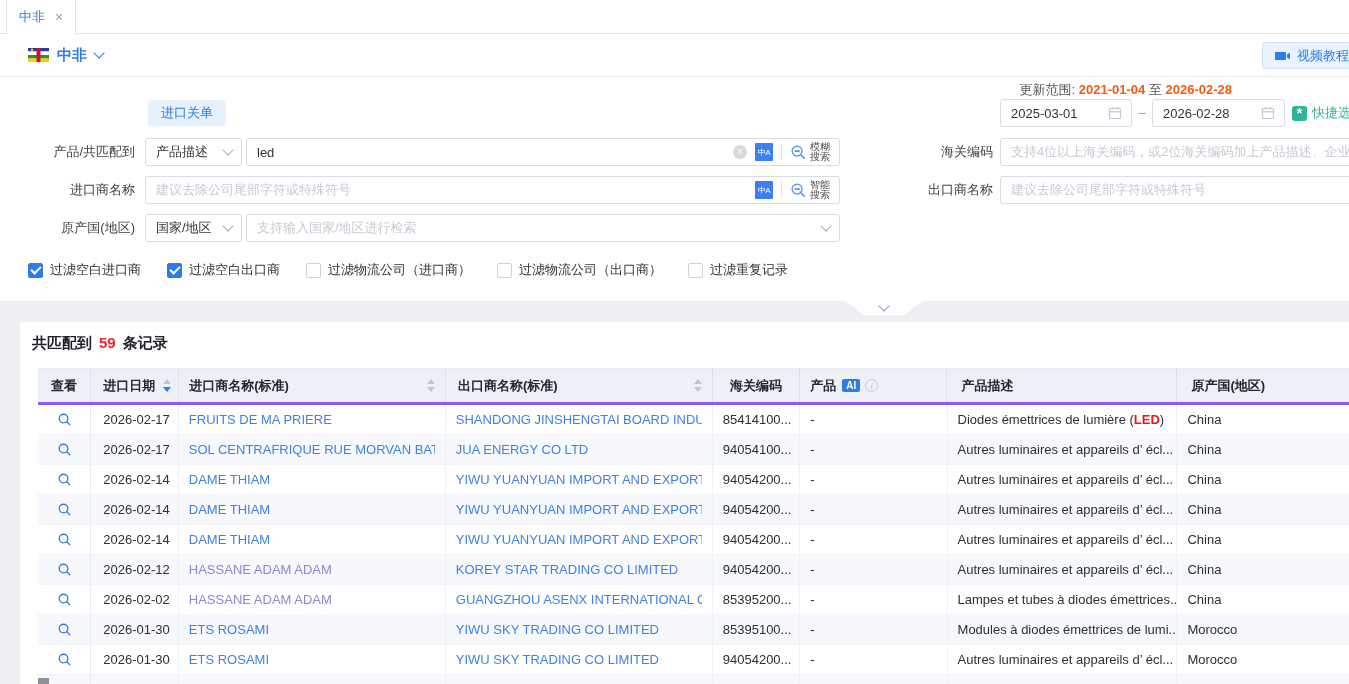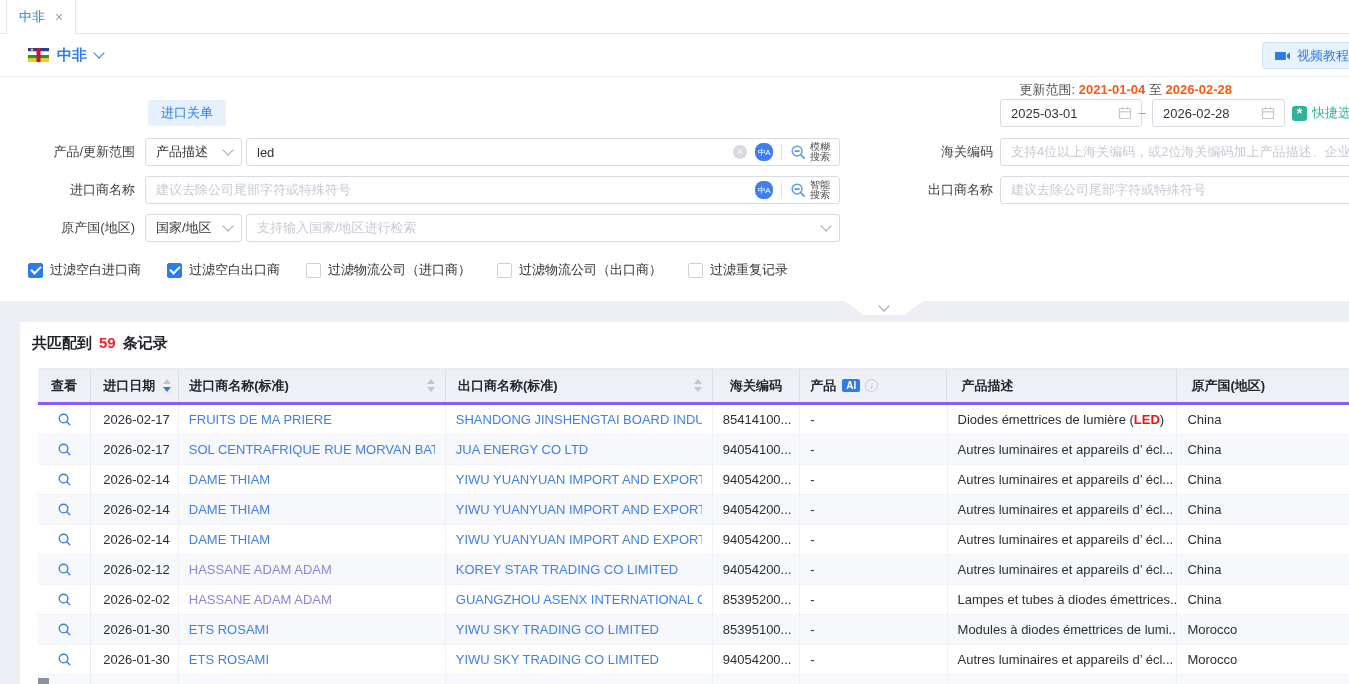--- a/index.html
+++ b/index.html
@@ -43,33 +43,33 @@
   .pill{position:absolute;left:148px;top:1px;height:26px;padding:0 13px;background:#e7f1fe;color:#2d7ce8;
         border-radius:3px;display:flex;align-items:center;cursor:pointer;}
   .select,.input{position:absolute;box-sizing:border-box;height:28px;border:1px solid #d8dce4;border-radius:3px;
         background:#fff;display:flex;align-items:center;padding:0 9px 0 10px;}
   .select{justify-content:space-between;cursor:pointer;}
   .sel-type{left:145px;width:97px;}
   .in-prod{left:246px;width:594px;}
   .in-imp{left:145px;width:695px;}
   .in-origin{left:246px;width:594px;}
   .in-right{left:1000px;width:560px;}
-  .in-date1{left:1000px;width:142px;}
+  .in-date1{left:1000px;width:132px;}
   .in-date2{left:1152px;width:133px;}
   .dash{position:absolute;left:1136px;width:12px;text-align:center;line-height:28px;color:#999;}
   .quick{position:absolute;left:1292px;top:0;height:28px;display:flex;align-items:center;gap:5px;color:#2fb49c;white-space:nowrap;cursor:pointer;}
   .quick-icon{width:15px;height:15px;background:#2fb49c;border-radius:3px;color:#fff;display:flex;align-items:center;
         justify-content:center;font-size:14px;line-height:13px;font-weight:bold;}
   .ph{color:#c6cad2;white-space:nowrap;overflow:hidden;}
   .val{color:#333;}
   .in-icons{margin-left:auto;display:flex;align-items:center;gap:8px;}
   .cal{margin-left:auto;display:flex;}
   .clear-ic{width:14px;height:14px;border-radius:50%;background:#d9dade;color:#fff;font-size:10px;line-height:14px;
         display:flex;align-items:center;justify-content:center;cursor:pointer;}
-  .trans-ic{width:18px;height:18px;border-radius:8px;background:#3d7ef2;color:#fff;font-size:8px;
+  .trans-ic{width:18px;height:18px;border-radius:1px;background:#3d7ef2;color:#fff;font-size:8px;
         display:flex;align-items:center;justify-content:center;letter-spacing:-0.5px;cursor:pointer;}
   .vdiv{width:1px;height:16px;background:#e2e4e9;}
   .search-mode{display:flex;align-items:center;gap:3px;cursor:pointer;}
   .sm-txt{font-size:10px;line-height:10px;color:#4a4a4a;}
   .cb-row{position:absolute;top:184px;left:28px;display:flex;gap:26px;align-items:center;height:18px;}
   .cb{display:flex;align-items:center;gap:7px;cursor:pointer;}
   .box{width:15px;height:15px;box-sizing:border-box;border:1px solid #cdd2da;border-radius:2px;background:#fff;
        display:flex;align-items:center;justify-content:center;}
   .box.on{background:#2d7ce8;border-color:#2d7ce8;}
   .box.on::after{content:"";width:4px;height:8px;border-right:2px solid #fff;border-bottom:2px solid #fff;
@@ -180,21 +180,21 @@
             </svg>
         </span>
       </div>
       <div class="quick">
         <span class="quick-icon">*</span>
         <span>快捷选择</span>
       </div>
     </div>
 
     <div class="frow r-c">
-      <span class="flabel">产品/更新范围</span>
+      <span class="flabel">产品/共匹配到</span>
       <div class="select sel-type">
         <span class="val">产品描述</span>
         <span class="chev"></span>
       </div>
       <div class="input in-prod">
         <span class="val">led</span>
         <span class="in-icons">
           <span class="clear-ic">×</span>
           <span class="trans-ic">中A</span>
           <span class="vdiv"></span>

